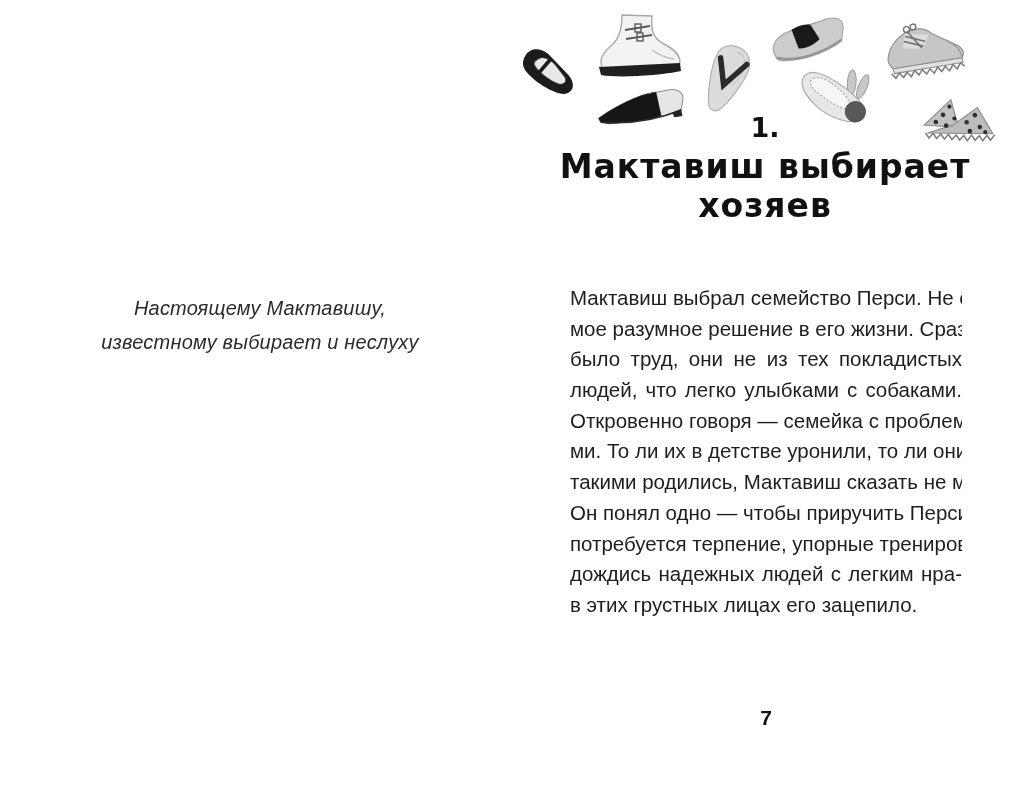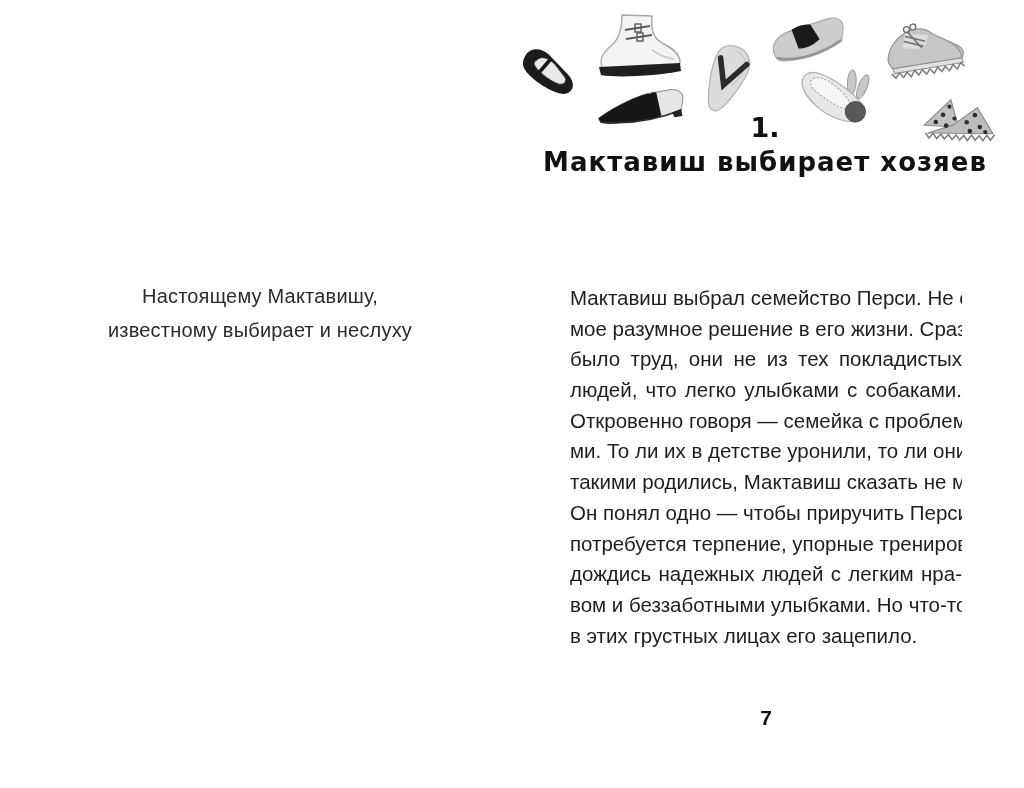--- a/index.html
+++ b/index.html
@@ -8,40 +8,40 @@
     background:#ffffff;
     font-family:"Liberation Sans",sans-serif;
     color:#1c1c1c;
     position:relative;
     overflow:hidden;
   }
   .spread{position:absolute;inset:0;}
 
   
   .dedication{
-    position:absolute;left:40px;top:280px;width:440px;
-    text-align:center;
+    position:absolute;left:40px;top:292px;width:440px;
+    text-align:center;font-style:italic;
     font-size:20px;line-height:33.5px;color:#2b2b2b;
     letter-spacing:.2px;
   }
 
   
   .shoes{position:absolute;left:500px;top:0;width:524px;height:160px;}
   .shoe{position:absolute;}
   .shoe svg{display:block;overflow:visible;}
 
   .chapter-number{
     position:absolute;left:545px;top:112px;width:440px;
     text-align:center;font-family:"DejaVu Sans",sans-serif;
     font-weight:bold;font-size:27px;color:#111;
   }
   .chapter-title{
     position:absolute;left:515px;top:147px;width:500px;margin:0;
     text-align:center;font-family:"DejaVu Sans",sans-serif;
-    font-weight:bold;font-size:26px;letter-spacing:1px;color:#111;
+    font-weight:bold;font-size:33px;letter-spacing:1px;color:#111;
   }
 
   .body-text{
     position:absolute;left:570px;top:283px;width:392px;
     font-size:20.5px;line-height:30.7px;color:#1e1e1e;
   }
   .bline{
     height:30.7px;overflow:hidden;
     text-align:justify;text-align-last:justify;
     white-space:nowrap;
@@ -162,19 +162,18 @@
     <div class="bline">Мактавиш выбрал семейство Перси. Не са-</div>
     <div class="bline">мое разумное решение в его жизни. Сразу</div>
     <div class="bline">было труд, они не из тех покладистых</div>
     <div class="bline">людей, что легко улыбками с собаками.</div>
     <div class="bline">Откровенно говоря — семейка с проблема-</div>
     <div class="bline">ми. То ли их в детстве уронили, то ли они</div>
     <div class="bline">такими родились, Мактавиш сказать не мог.</div>
     <div class="bline">Он понял одно — чтобы приручить Перси,</div>
     <div class="bline">потребуется терпение, упорные трениров-</div>
     <div class="bline">дождись надежных людей с легким нра-</div>
-    <div class="bline">вом и беззаботными улыбками. Но что-то</div>
     <div class="bline last">в этих грустных лицах его зацепило.</div>
   </div>
 
   <div class="page-number">7</div>
 
 </div>
 
 </body></html>

